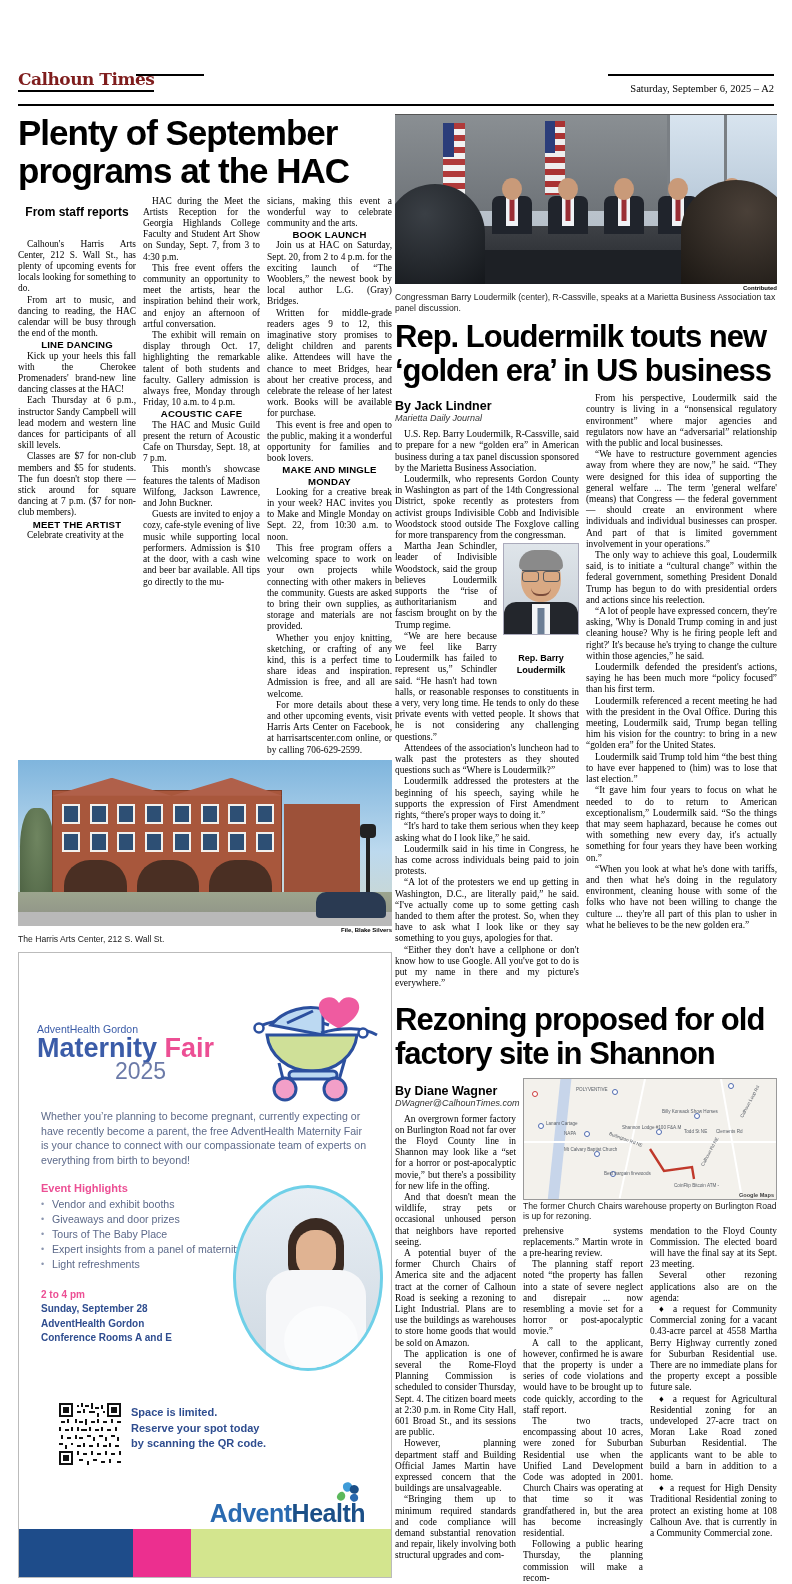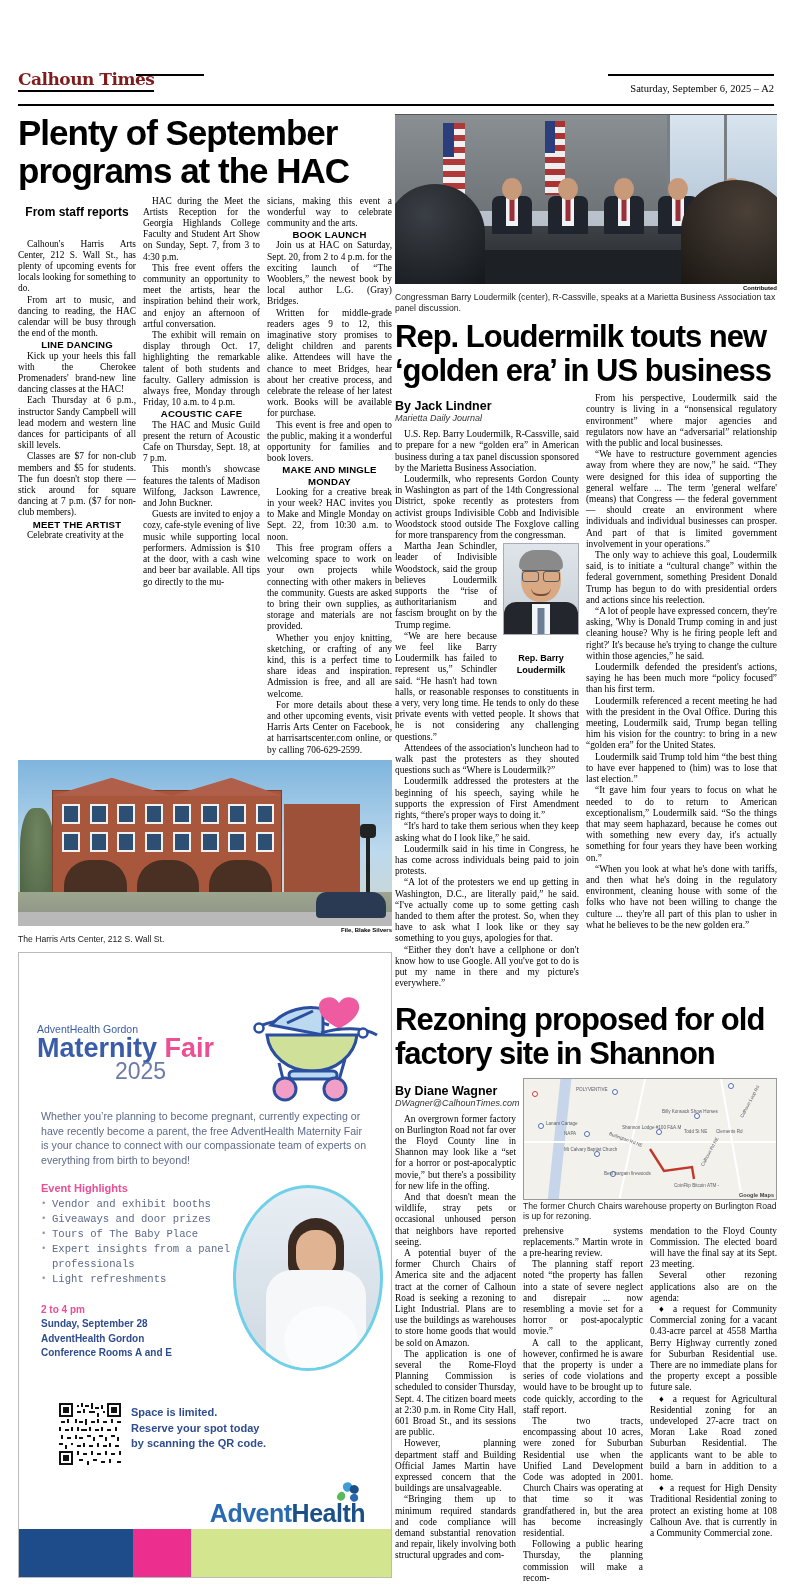--- a/index.html
+++ b/index.html
@@ -207,21 +207,21 @@
     margin-left: 78px; margin-top:-4px; }
   .stroller { position:absolute; left:192px; top:8px; width:178px; height:120px; }
   .ad-body {
     margin: 6px 22px 0 22px;
     font-family:"Liberation Sans",sans-serif; font-size:10.6px; line-height:14.6px;
     color:#5d6a8a;
   }
   .ad-eh { font-family:"Liberation Sans",sans-serif; font-weight:bold; font-size:11px;
     color:#ec4f94; margin:14px 22px 3px; }
   .ad-list { margin:0 22px; padding:0; list-style:none; }
-  .ad-list li { font-family:Liberation Mono, monospace; font-size:10.6px;
+  .ad-list li { font-family:Liberation Sans, sans-serif; font-size:10.6px;
     line-height:15px; color:#5d6a8a; padding-left:11px; position:relative; }
   .ad-list li:before { content:"•"; position:absolute; left:0; color:#8b96b0; font-size:9px; }
   .ad-when { margin:16px 22px 0; font-family:"Liberation Sans",sans-serif; font-size:10px;
     line-height:14.6px; font-weight:bold; color:#2f4d8f; }
   .ad-when .time { color:#ec4f94; }
   .ad-photo { position:absolute; right:8px; top:232px; width:150px; height:186px;
     border-radius:50%; overflow:hidden; border:3px solid #6fd0e8;
     background: linear-gradient(180deg,#e8eef4,#cfd9e2); }
   .ap-person { position:absolute; left:22px; top:30px; width:112px; height:160px; }
   .ap-hair { position:absolute; left:30px; top:0; width:56px; height:60px;

